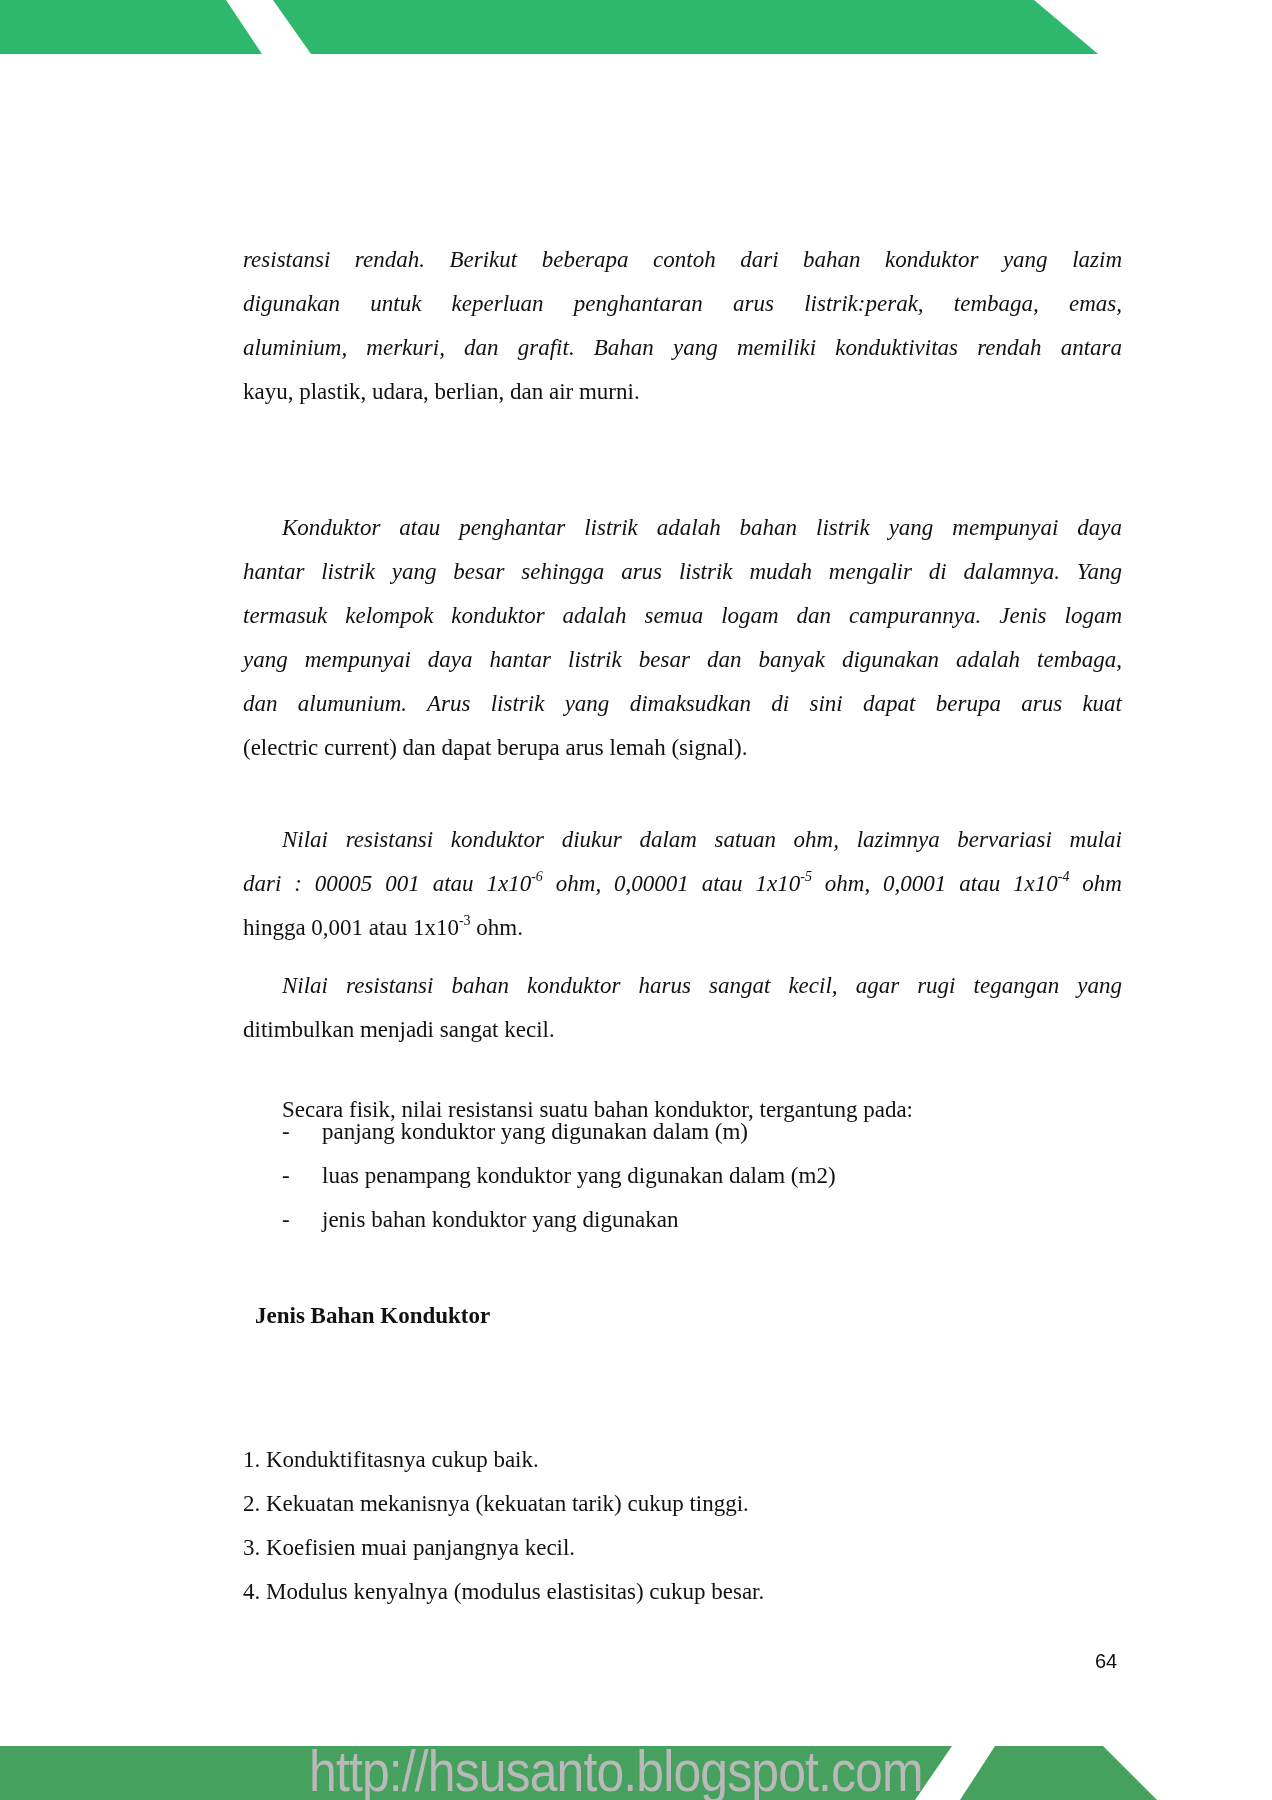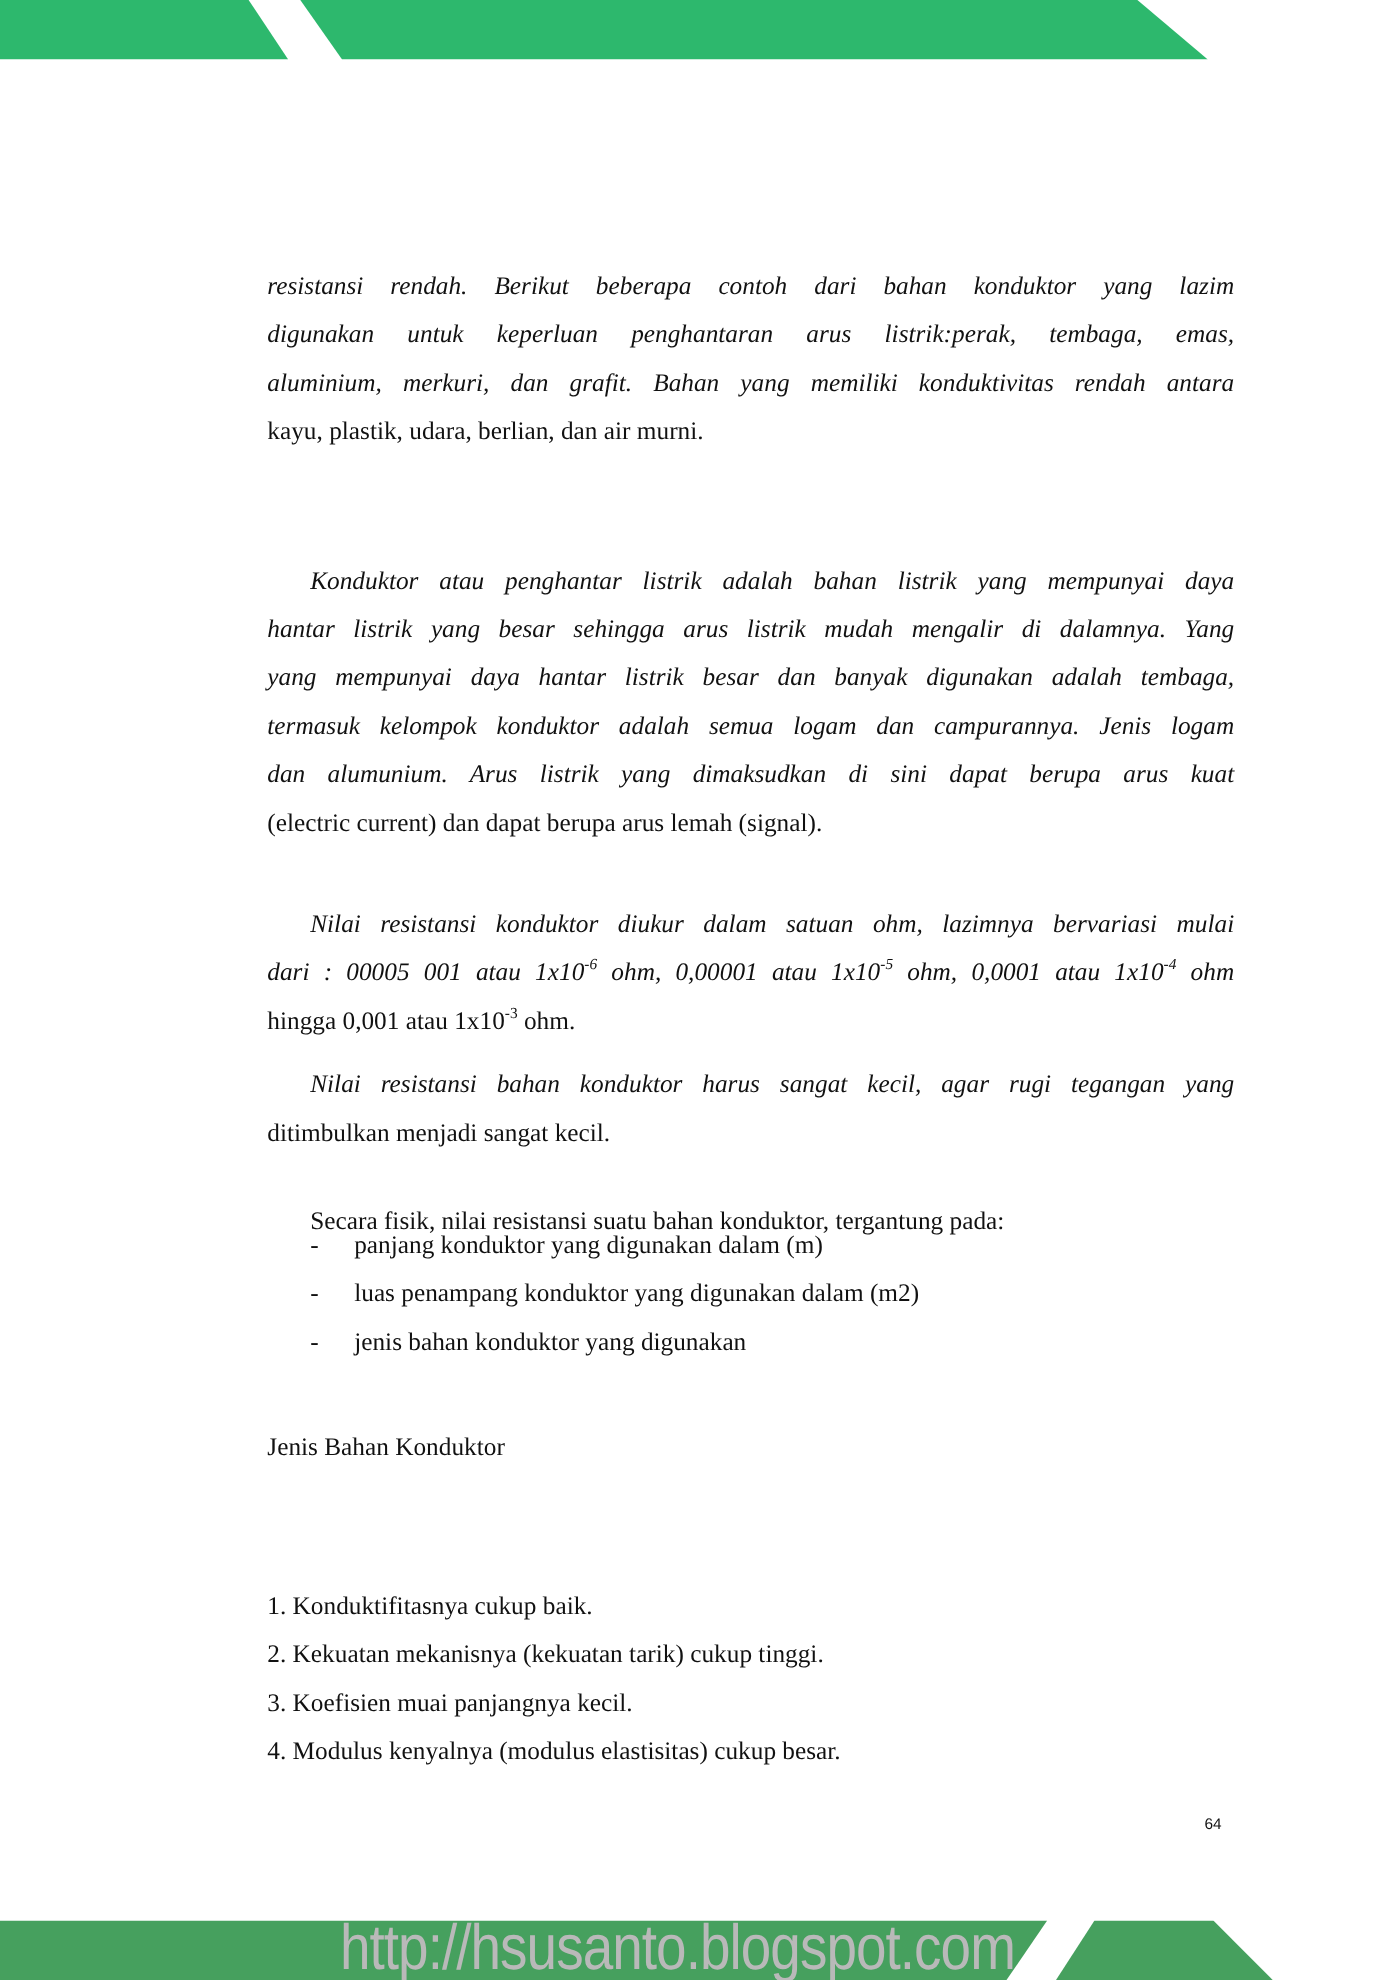--- a/index.html
+++ b/index.html
@@ -18,27 +18,27 @@
     position: absolute; left: 243px; width: 879px; top: 0;
     font-size: 23px; line-height: 44px;
   }
   .p { position: absolute; left: 0; width: 879px; margin: 0; text-align: justify; text-align-last: left; }
   .line { display: block; white-space: nowrap; }
   .just { text-align-last: justify; font-style: italic; }
   sup { font-size: 14px; line-height: 0; vertical-align: 10px; }
   .bullet { position: absolute; left: 39px; white-space: nowrap; }
   .bullet .dash { position: absolute; left: 0; }
   .bullet .btext { position: absolute; left: 40px; }
-  .heading { position: absolute; left: 0; font-weight: normal; white-space: nowrap; }
+  .heading { position: absolute; left: 12px; font-weight: bold; white-space: nowrap; }
   .numitem { position: absolute; left: 0; white-space: nowrap; }
 
   #page-number {
     position: absolute; left: 1095px; top: 1650px;
     font-family: "Liberation Sans", "DejaVu Sans", sans-serif;
-    font-size: 14px; color: #111;
+    font-size: 20px; color: #111;
   }
   #watermark {
     position: absolute; left: 309px; top: 1742px;
     font-family: "Liberation Sans", "DejaVu Sans", sans-serif;
     font-size: 58px; color: #b9b9b9; letter-spacing: -1px;
     transform: scaleX(0.86); transform-origin: left top;
     white-space: nowrap; line-height: 1;
   }
 </style>
 </head>
@@ -56,22 +56,22 @@
   <div class="p" style="top:238px;">
     <span class="line just">resistansi rendah. Berikut beberapa contoh dari bahan konduktor yang lazim</span>
     <span class="line just">digunakan untuk keperluan penghantaran arus listrik:perak, tembaga, emas,</span>
     <span class="line just">aluminium, merkuri, dan grafit. Bahan yang memiliki konduktivitas rendah antara</span>
     <span class="line">kayu, plastik, udara, berlian, dan air murni.</span>
   </div>
 
   <div class="p" style="top:506px;">
     <span class="line just" style="padding-left:39px;">Konduktor atau penghantar listrik adalah bahan listrik yang mempunyai daya</span>
     <span class="line just">hantar listrik yang besar sehingga arus listrik mudah mengalir di dalamnya. Yang</span>
+    <span class="line just">termasuk kelompok konduktor adalah semua logam dan campurannya. Jenis logam</span>
     <span class="line just">yang mempunyai daya hantar listrik besar dan banyak digunakan adalah tembaga,</span>
-    <span class="line just">termasuk kelompok konduktor adalah semua logam dan campurannya. Jenis logam</span>
     <span class="line just">dan alumunium. Arus listrik yang dimaksudkan di sini dapat berupa arus kuat</span>
     <span class="line">(electric current) dan dapat berupa arus lemah (signal).</span>
   </div>
 
   <div class="p" style="top:818px;">
     <span class="line just" style="padding-left:39px;">Nilai resistansi konduktor diukur dalam satuan ohm, lazimnya bervariasi mulai</span>
     <span class="line just"><span>dari : 00005 001 atau 1x10</span><sup>-6</sup><span> ohm, 0,00001  atau 1x10</span><sup>-5</sup><span> ohm, 0,0001 atau 1x10</span><sup>-4</sup><span> ohm</span></span>
     <span class="line"><span>hingga 0,001 atau 1x10</span><sup>-3</sup><span> ohm.</span></span>
   </div>
 

